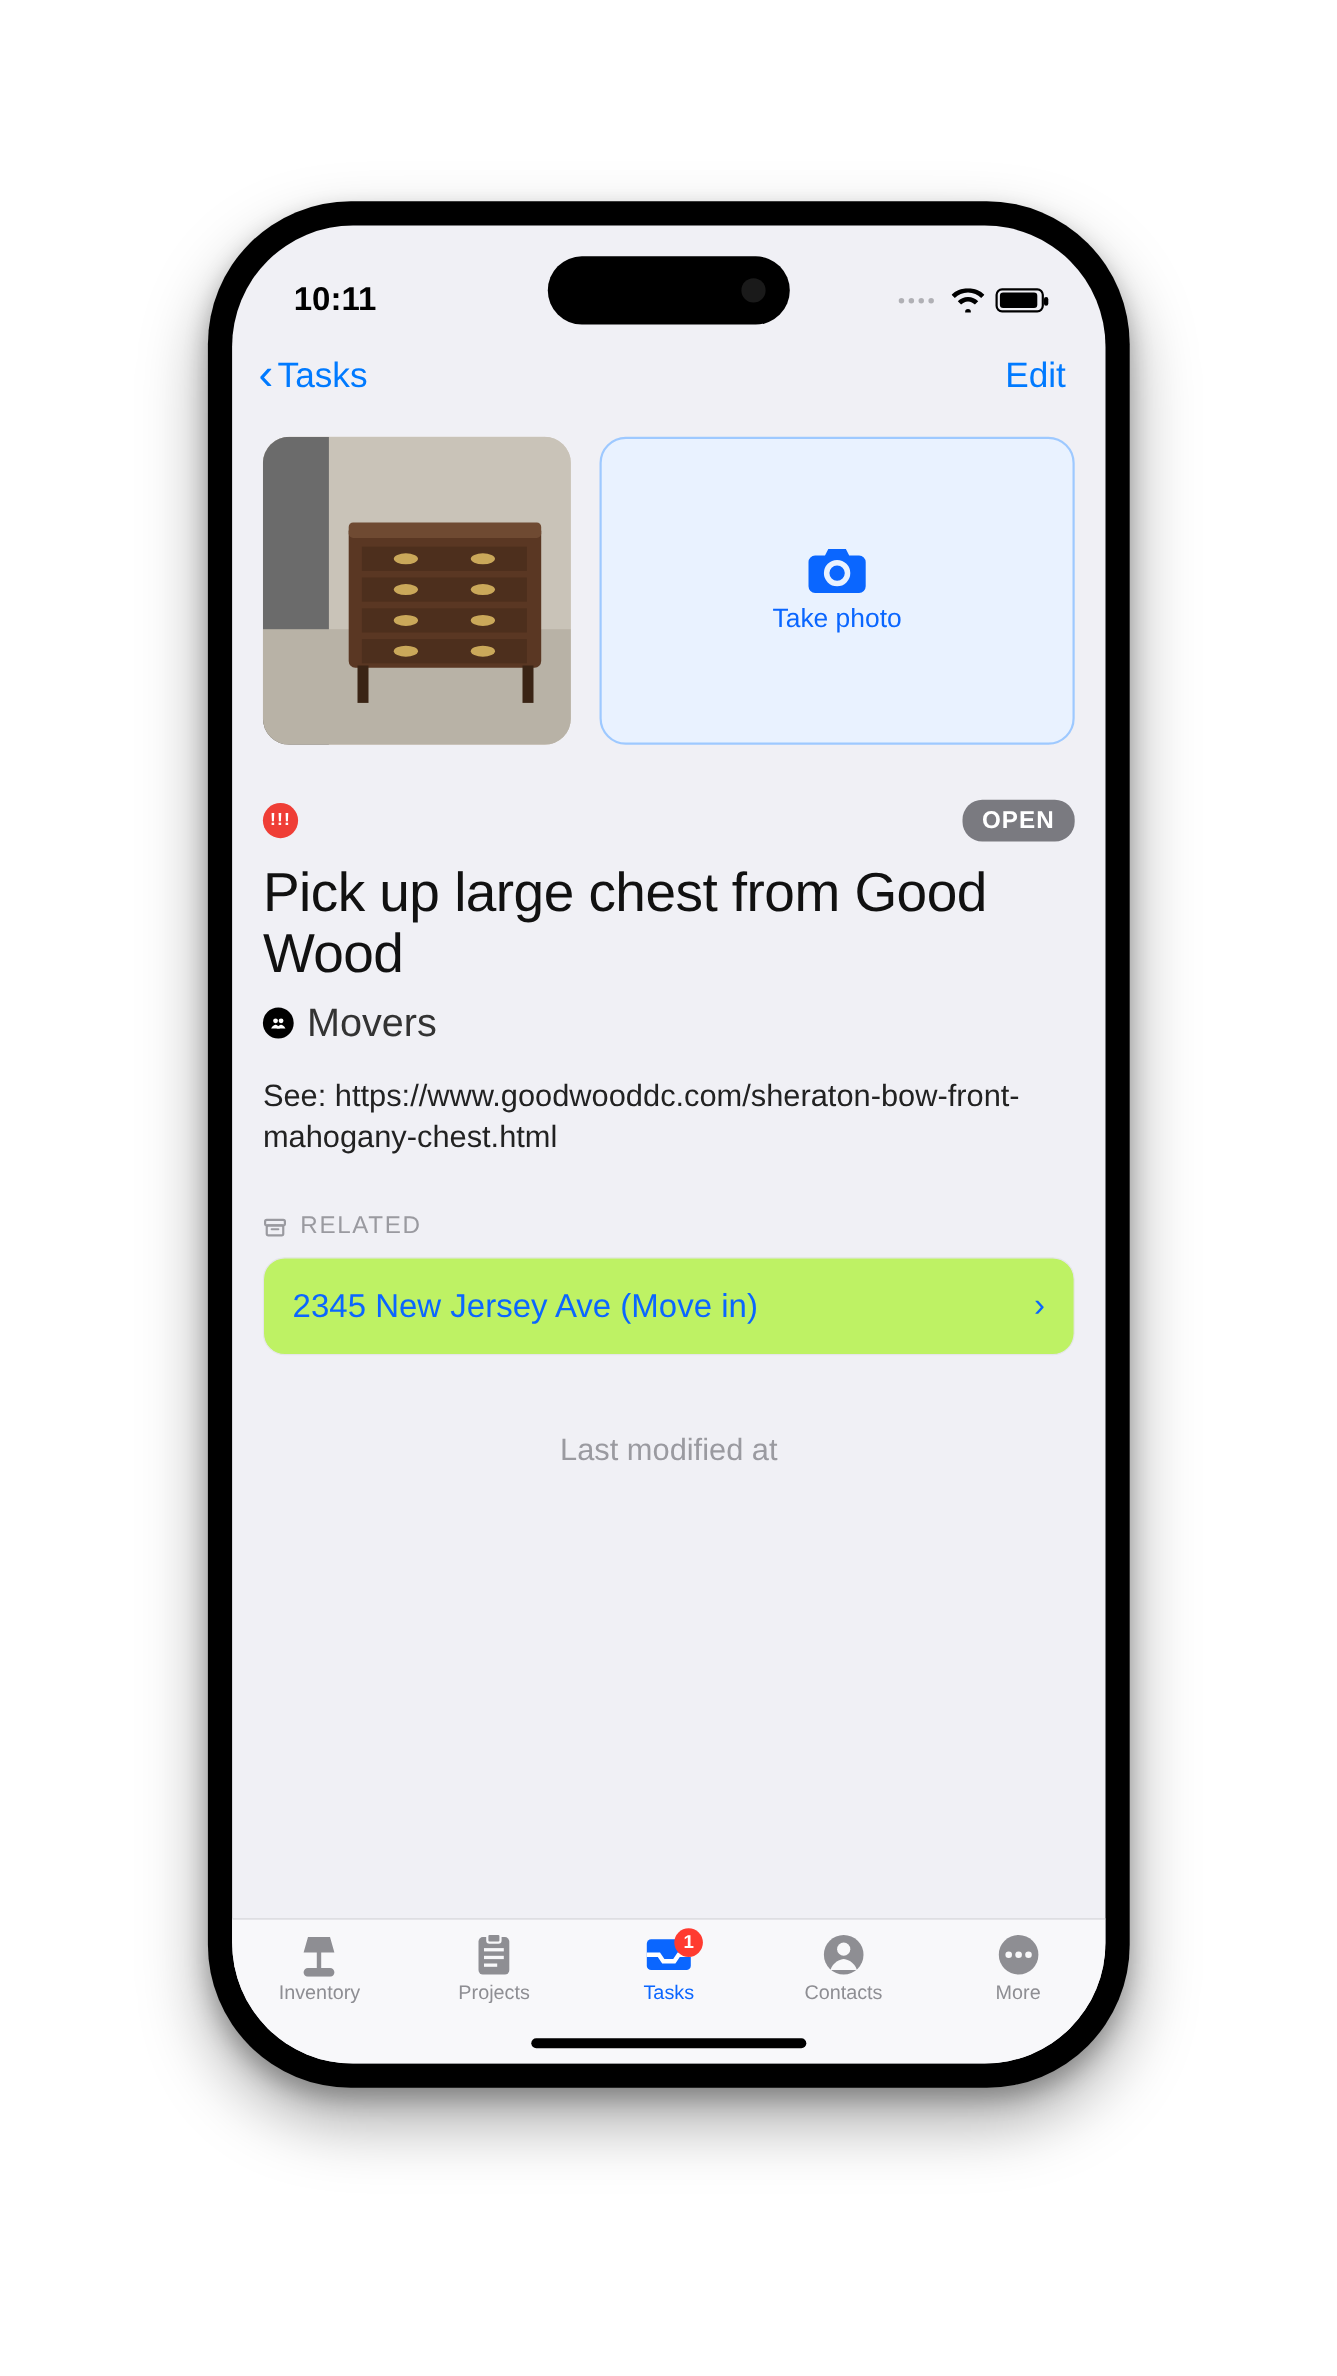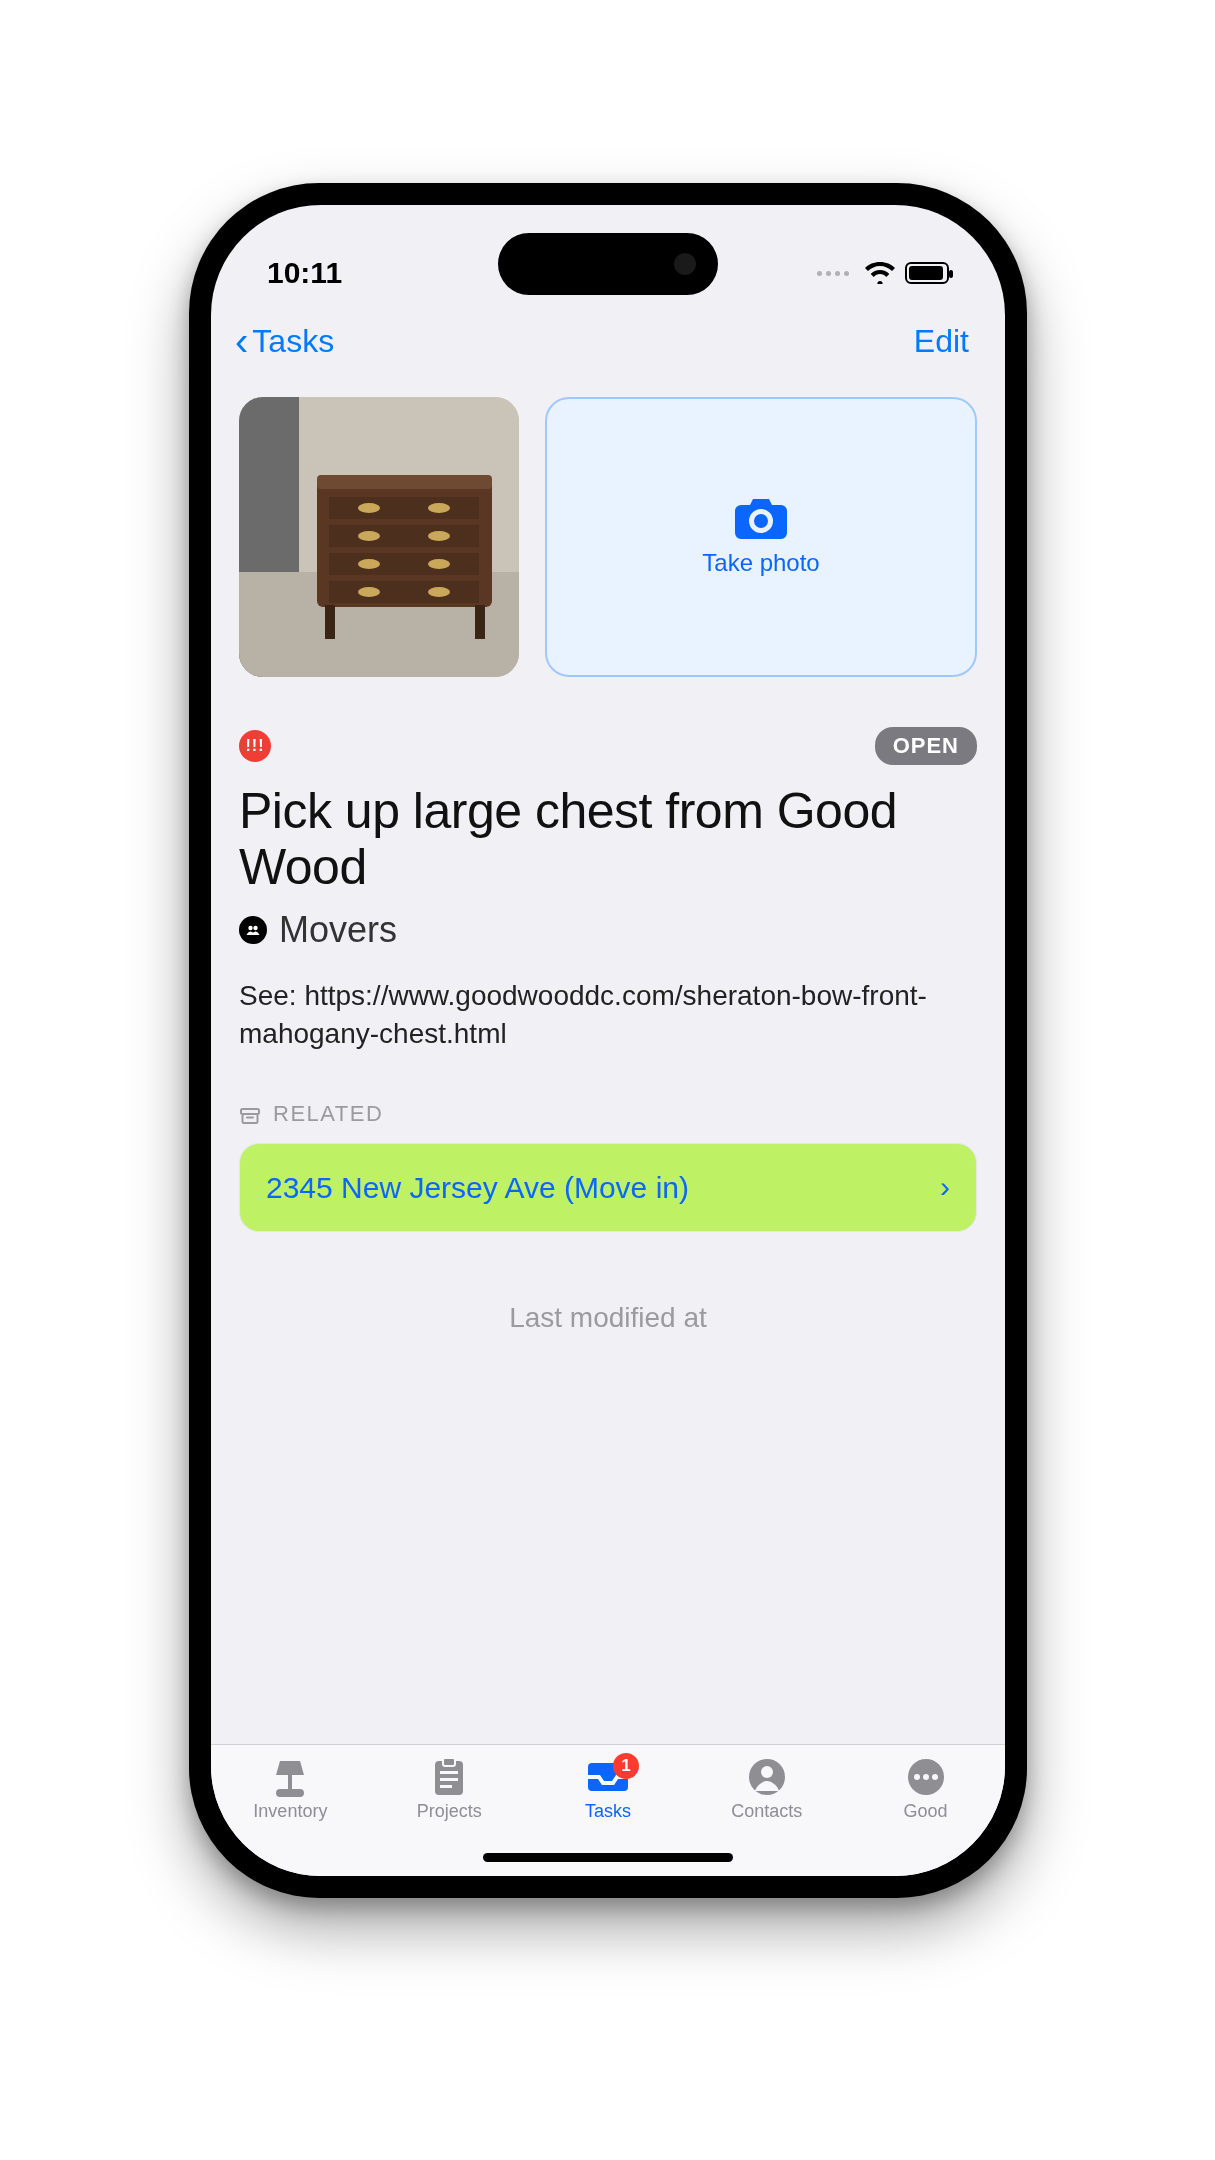--- a/index.html
+++ b/index.html
@@ -286,21 +286,21 @@
               </svg>
             <span>Contacts</span>
           </div>
           <div class="tab">
             <svg viewBox="0 0 44 40">
                 <circle cx="22" cy="20" r="18" fill="#8e8e93"></circle>
                 <circle cx="13" cy="20" r="3" fill="#f8f8fa"></circle>
                 <circle cx="22" cy="20" r="3" fill="#f8f8fa"></circle>
                 <circle cx="31" cy="20" r="3" fill="#f8f8fa"></circle>
               </svg>
-            <span>Good</span>
+            <span>More</span>
           </div>
         </div>
 
         <div class="home-ind"></div>
 
       </div>
     </div>
   </div>
 </div>
 

